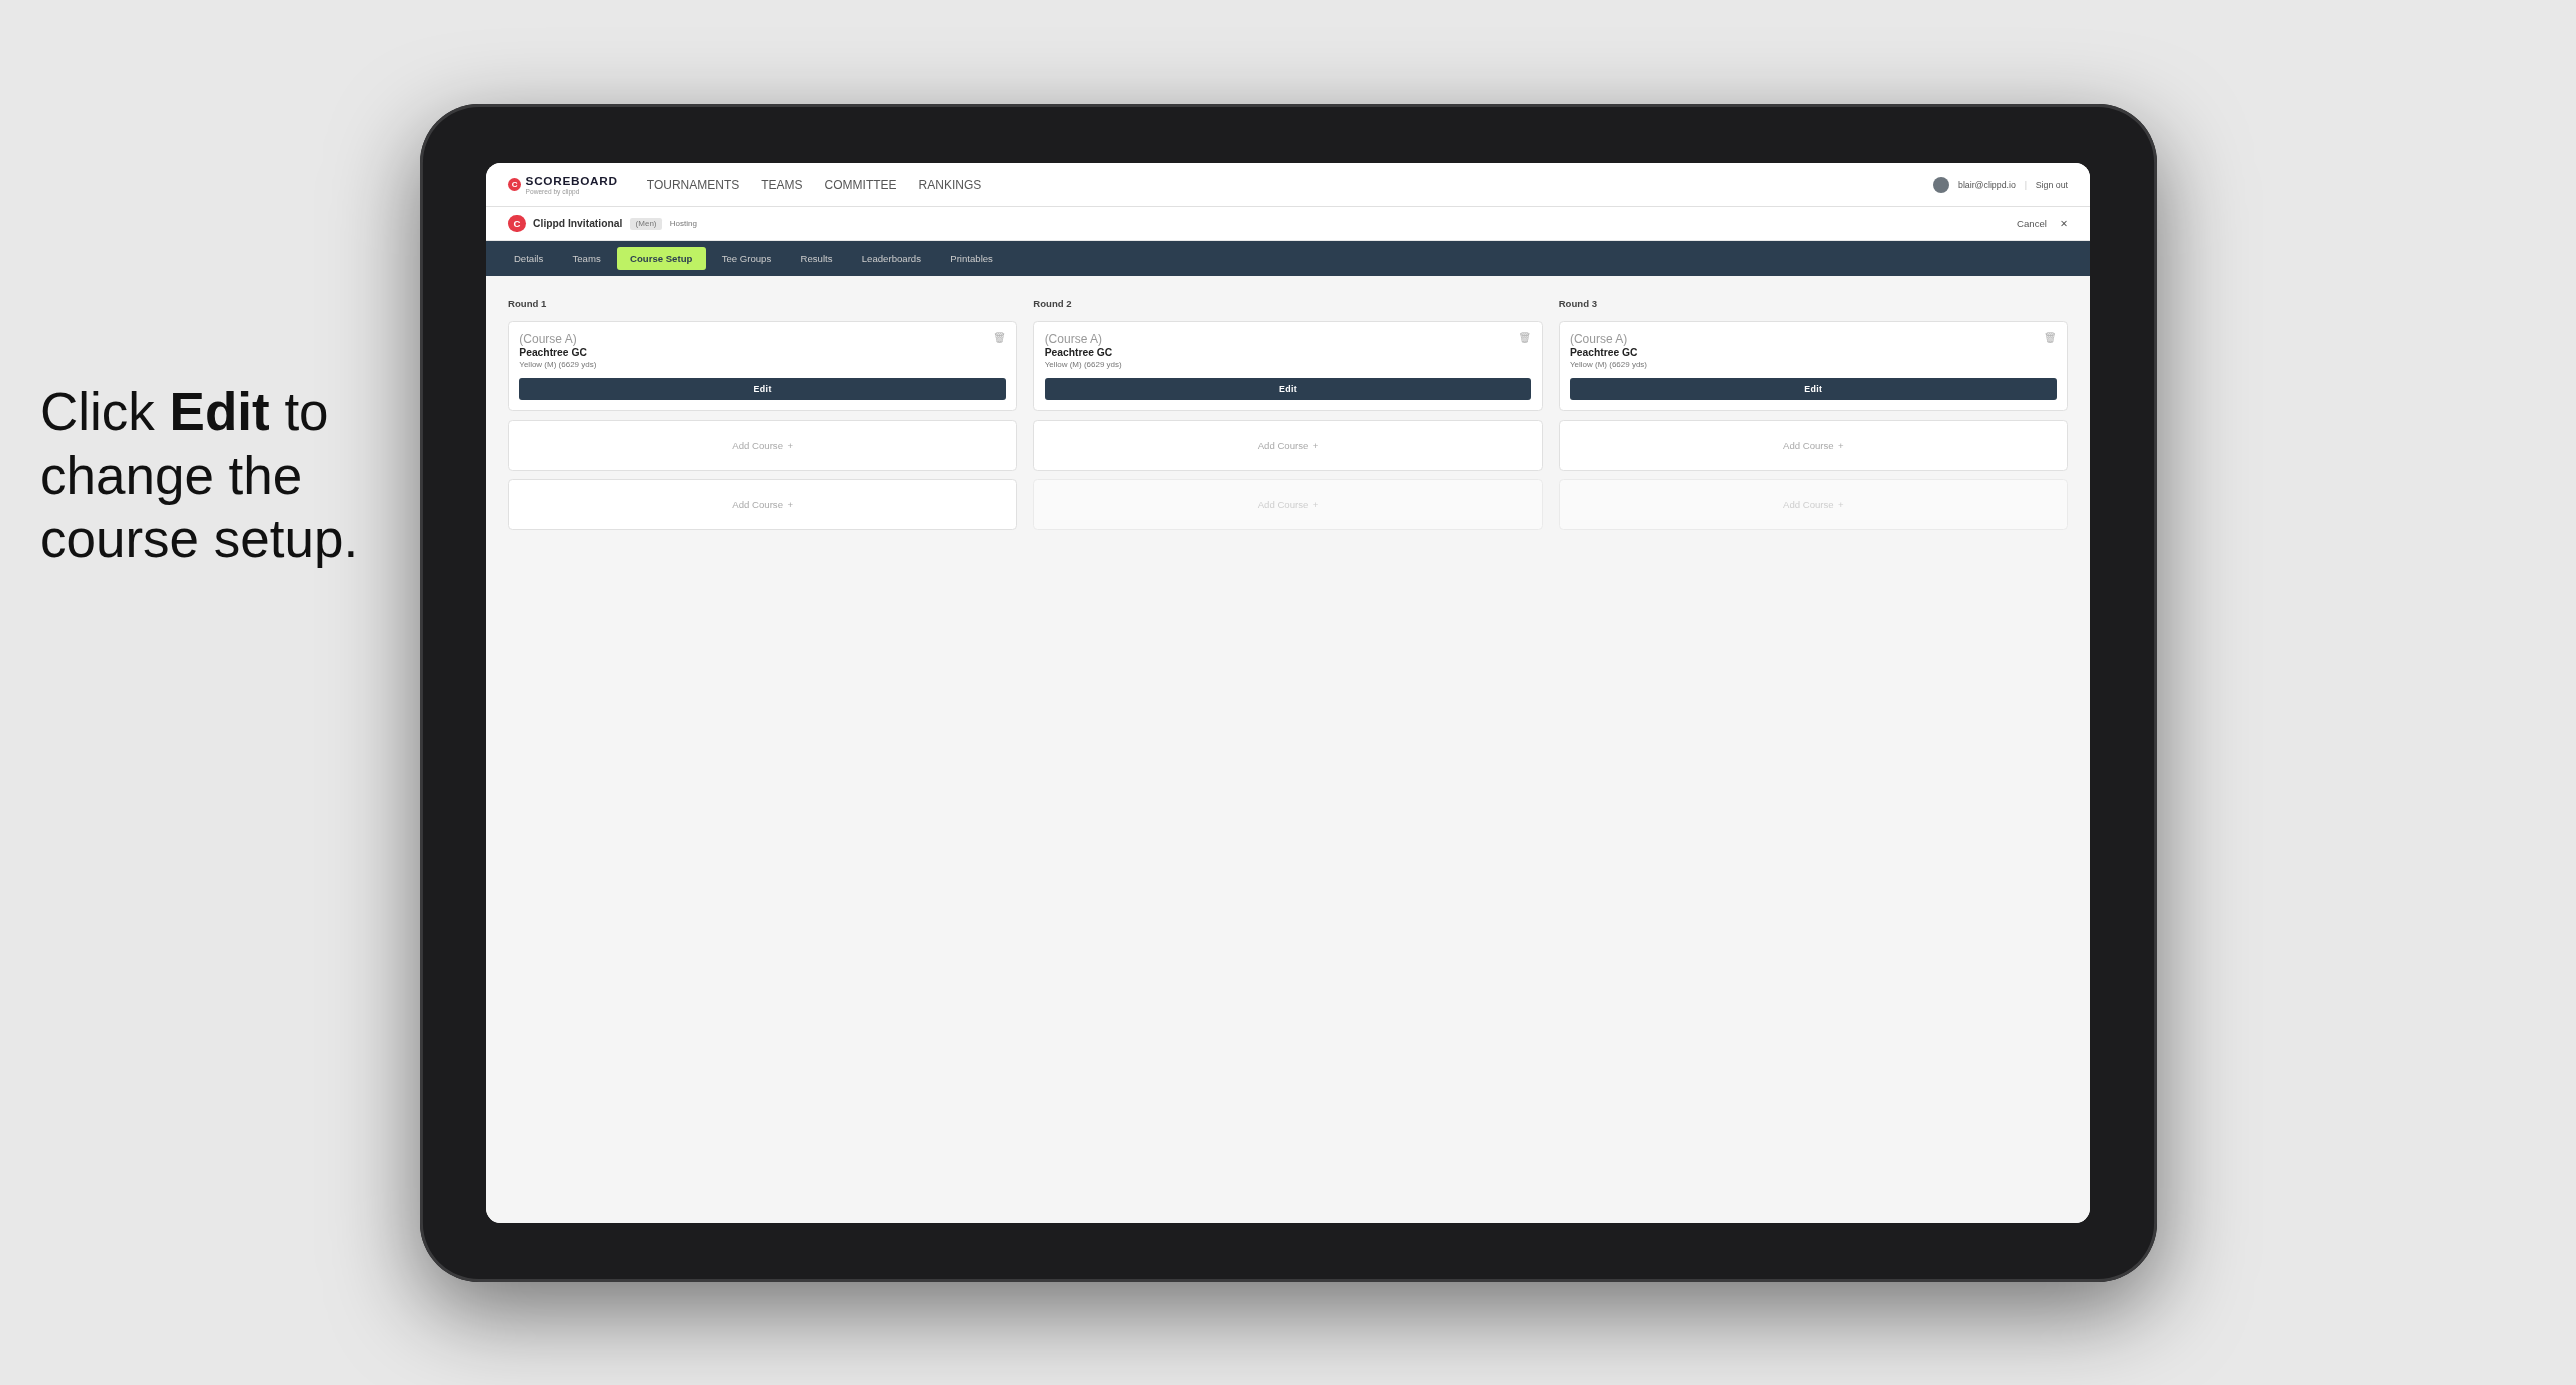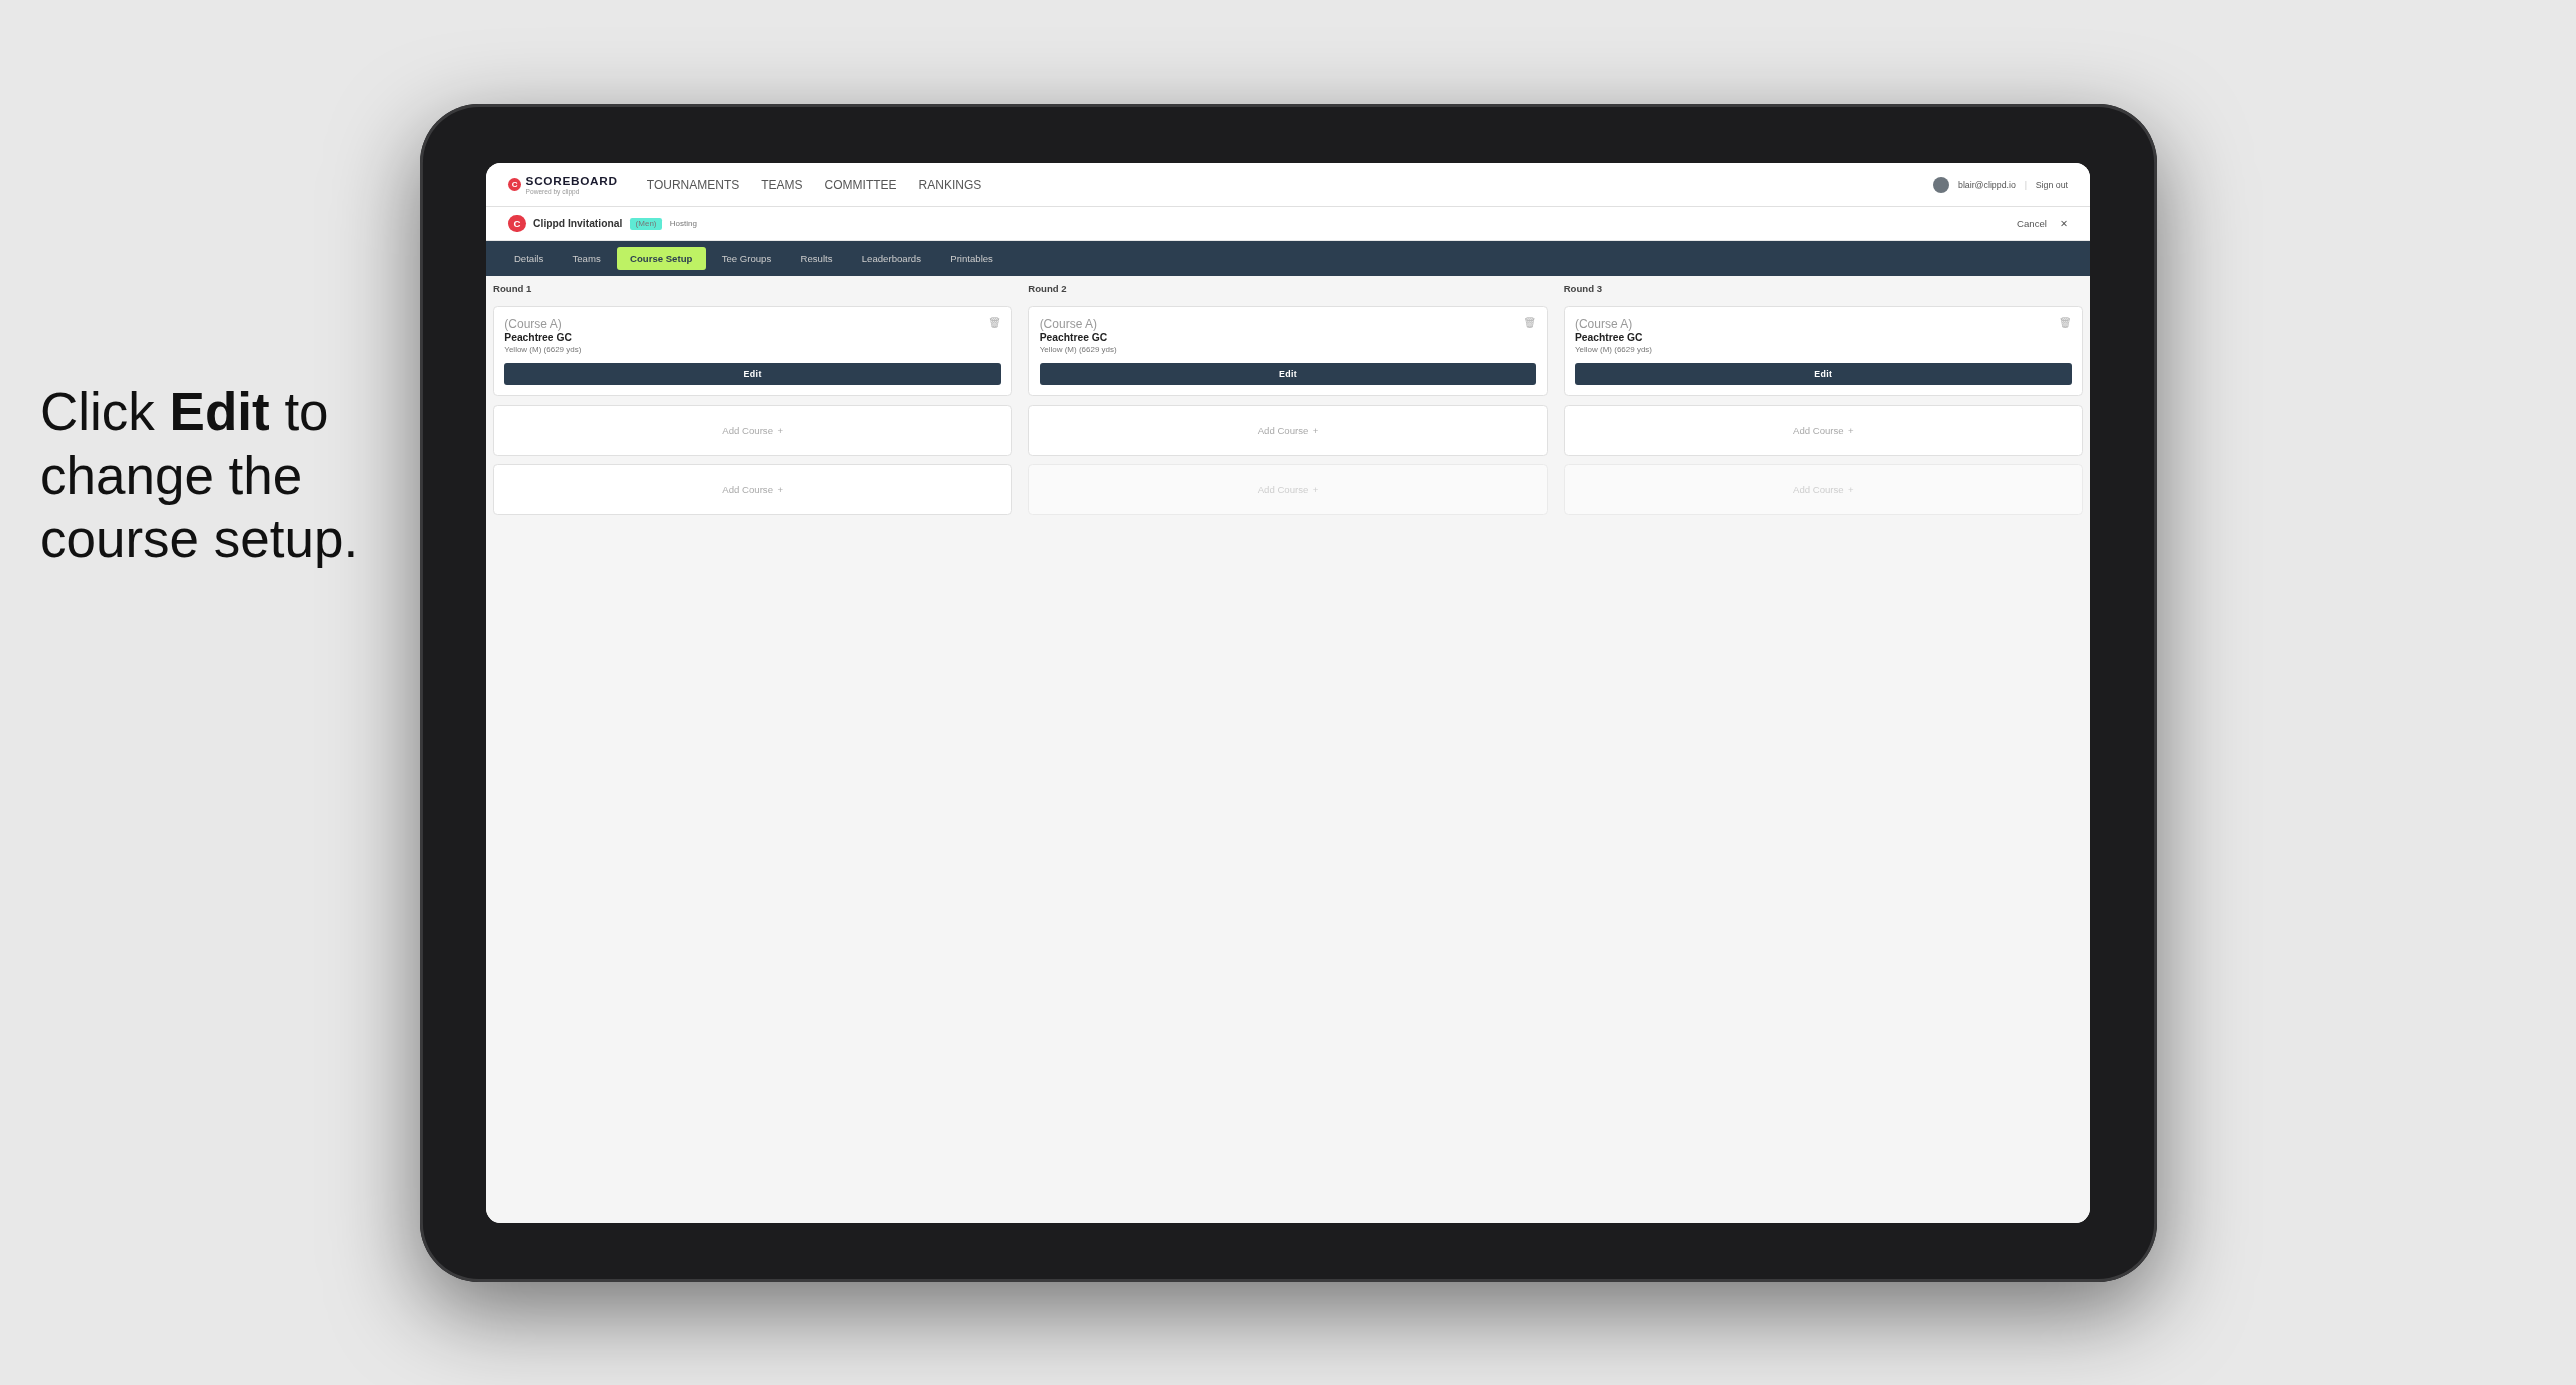--- a/index.html
+++ b/index.html
@@ -146,21 +146,21 @@
       font-size: 9.6px;
     }
     .tournament-name {
       font-weight: 600;
       color: #333;
       font-size: 10.3px;
     }
     .tournament-badge {
       font-size: 8px;
       color: #777;
-      background: #5eead4;
+      background: #e5e5e5;
       padding: 1.5px 5.9px;
       border-radius: 2.2px;
     }
     .hosting-badge {
       font-size: 8px;
       color: #777;
     }
     .cancel-btn {
       font-size: 9.6px;
       color: #555;
@@ -190,21 +190,21 @@
     .tab.active {
       background: #bef264;
       color: #2c3e50;
       font-weight: 600;
     }
 
     
     .main-content {
       flex: 1;
       background: #f5f5f5;
-      padding: 7px;
+      padding: 22px;
       overflow-y: auto;
     }
 
     .rounds-grid {
       display: grid;
       grid-template-columns: 1fr 1fr 1fr;
       gap: 16px;
     }
 
     .round-column {

